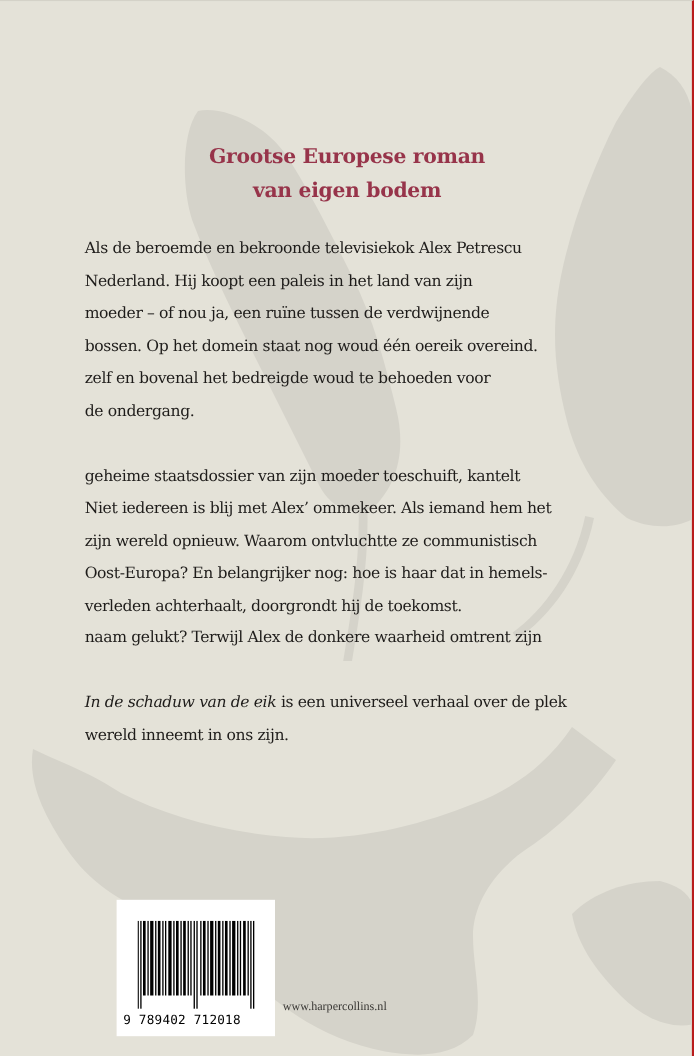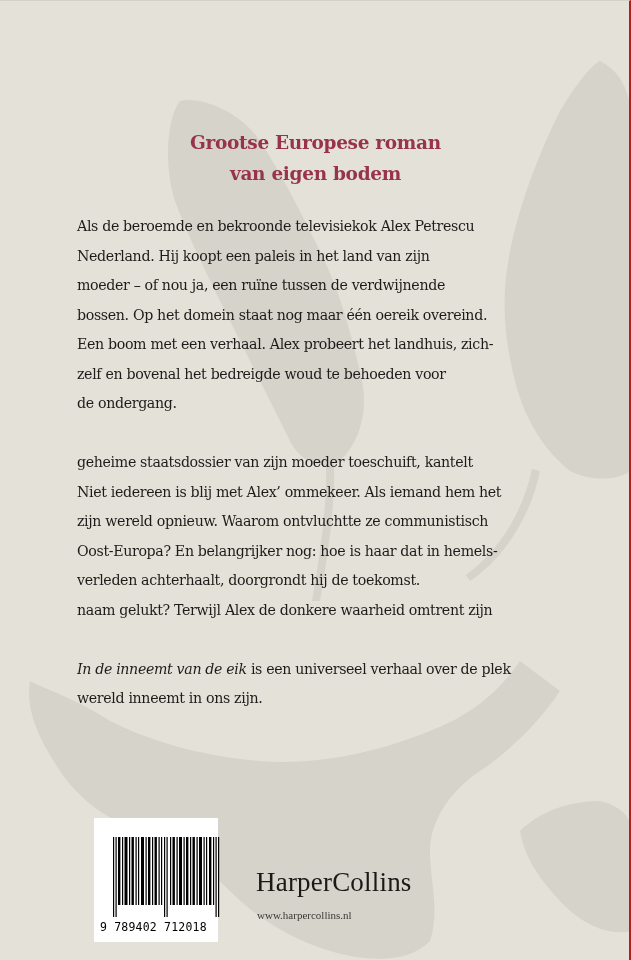--- a/index.html
+++ b/index.html
@@ -58,23 +58,23 @@
       letter-spacing: -0.35px;
     }
     .blurb p {
       margin: 0 0 29.5px 0;
     }
     .blurb .line { display: block; white-space: nowrap; }
     .blurb em { font-style: italic; }
 
     .barcode-box {
       position: absolute;
-      left: 94px;
+      left: 106px;
       top: 851px;
-      width: 124px;
+      width: 144px;
       height: 123px;
       background: #ffffff;
       box-sizing: border-box;
     }
     .barcode-box { height: 123px; top: 851px; }
     .barcode {
       position: absolute;
       left: 19px;
       top: 19px;
       width: 112px;
@@ -135,35 +135,34 @@
     <div class="tagline">
       <div>Grootse Europese roman</div>
       <div>van eigen bodem</div>
     </div>
 
     <div class="blurb">
       <p>
         <span class="line">Als de beroemde en bekroonde televisiekok Alex Petrescu</span>
         <span class="line">Nederland. Hij koopt een paleis in het land van zijn</span>
         <span class="line">moeder – of nou ja, een ruïne tussen de verdwijnende</span>
-        <span class="line">bossen. Op het domein staat nog maar één oereik overeind.</span>
-        <span class="line">Een boom met een verhaal. Alex probeert het landhuis, zich-</span>
+        <span class="line">bossen. Op het domein staat nog woud één oereik overeind.</span>
         <span class="line">zelf en bovenal het bedreigde woud te behoeden voor</span>
         <span class="line">de ondergang.</span>
       </p>
       <p>
         <span class="line">geheime staatsdossier van zijn moeder toeschuift, kantelt</span>
         <span class="line">Niet iedereen is blij met Alex’ ommekeer. Als iemand hem het</span>
         <span class="line">zijn wereld opnieuw. Waarom ontvluchtte ze communistisch</span>
         <span class="line">Oost-Europa? En belangrijker nog: hoe is haar dat in hemels-</span>
         <span class="line">verleden achterhaalt, doorgrondt hij de toekomst.</span>
         <span class="line">naam gelukt? Terwijl Alex de donkere waarheid omtrent zijn</span>
       </p>
       <p>
-        <span class="line"><em>In de inneemt van de eik</em><span> is een universeel verhaal over de plek</span></span>
+        <span class="line"><em>In de schaduw van de eik</em><span> is een universeel verhaal over de plek</span></span>
         <span class="line">wereld inneemt in ons zijn.</span>
       </p>
     </div>
 
     <div class="barcode-box" style="top:817px; height:124px;">
       <svg class="barcode" viewBox="0 0 112 84" xmlns="http://www.w3.org/2000/svg">
         <g fill="#000">
           <rect x="0" y="0" width="1.2" height="80"></rect>
           <rect x="2.5" y="0" width="1.2" height="80"></rect>
           <rect x="5" y="0" width="2.4" height="68"></rect>
@@ -196,17 +195,16 @@
           <rect x="93" y="0" width="1.2" height="68"></rect>
           <rect x="96" y="0" width="2.4" height="68"></rect>
           <rect x="100" y="0" width="1.2" height="68"></rect>
           <rect x="102.5" y="0" width="1.2" height="80"></rect>
           <rect x="105" y="0" width="1.2" height="80"></rect>
         </g>
       </svg>
       <div class="barcode-digits" style="top:102px;">9 789402 712018</div>
     </div>
 
-    <div class="publisher" style="top:866px;">HarperCollins</div>
     <div class="publisher-url">www.harpercollins.nl</div>
 
   </div>
 </div>
 
 </body></html>

